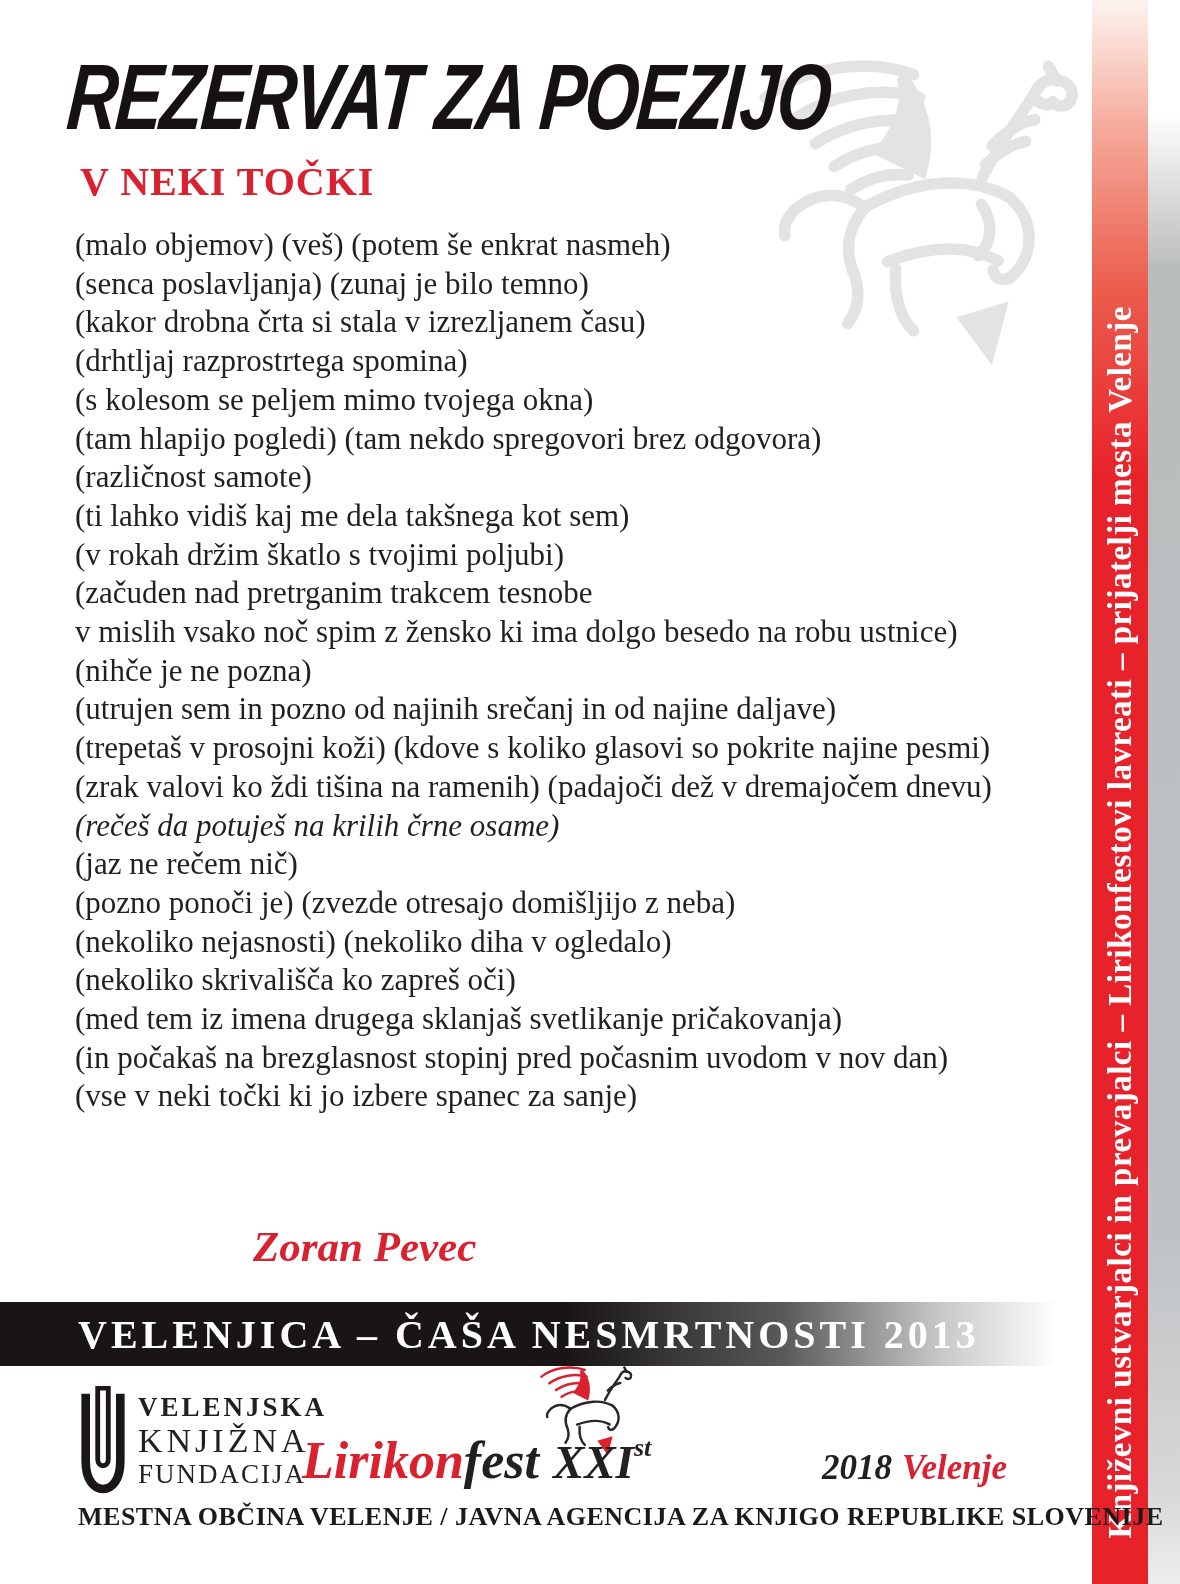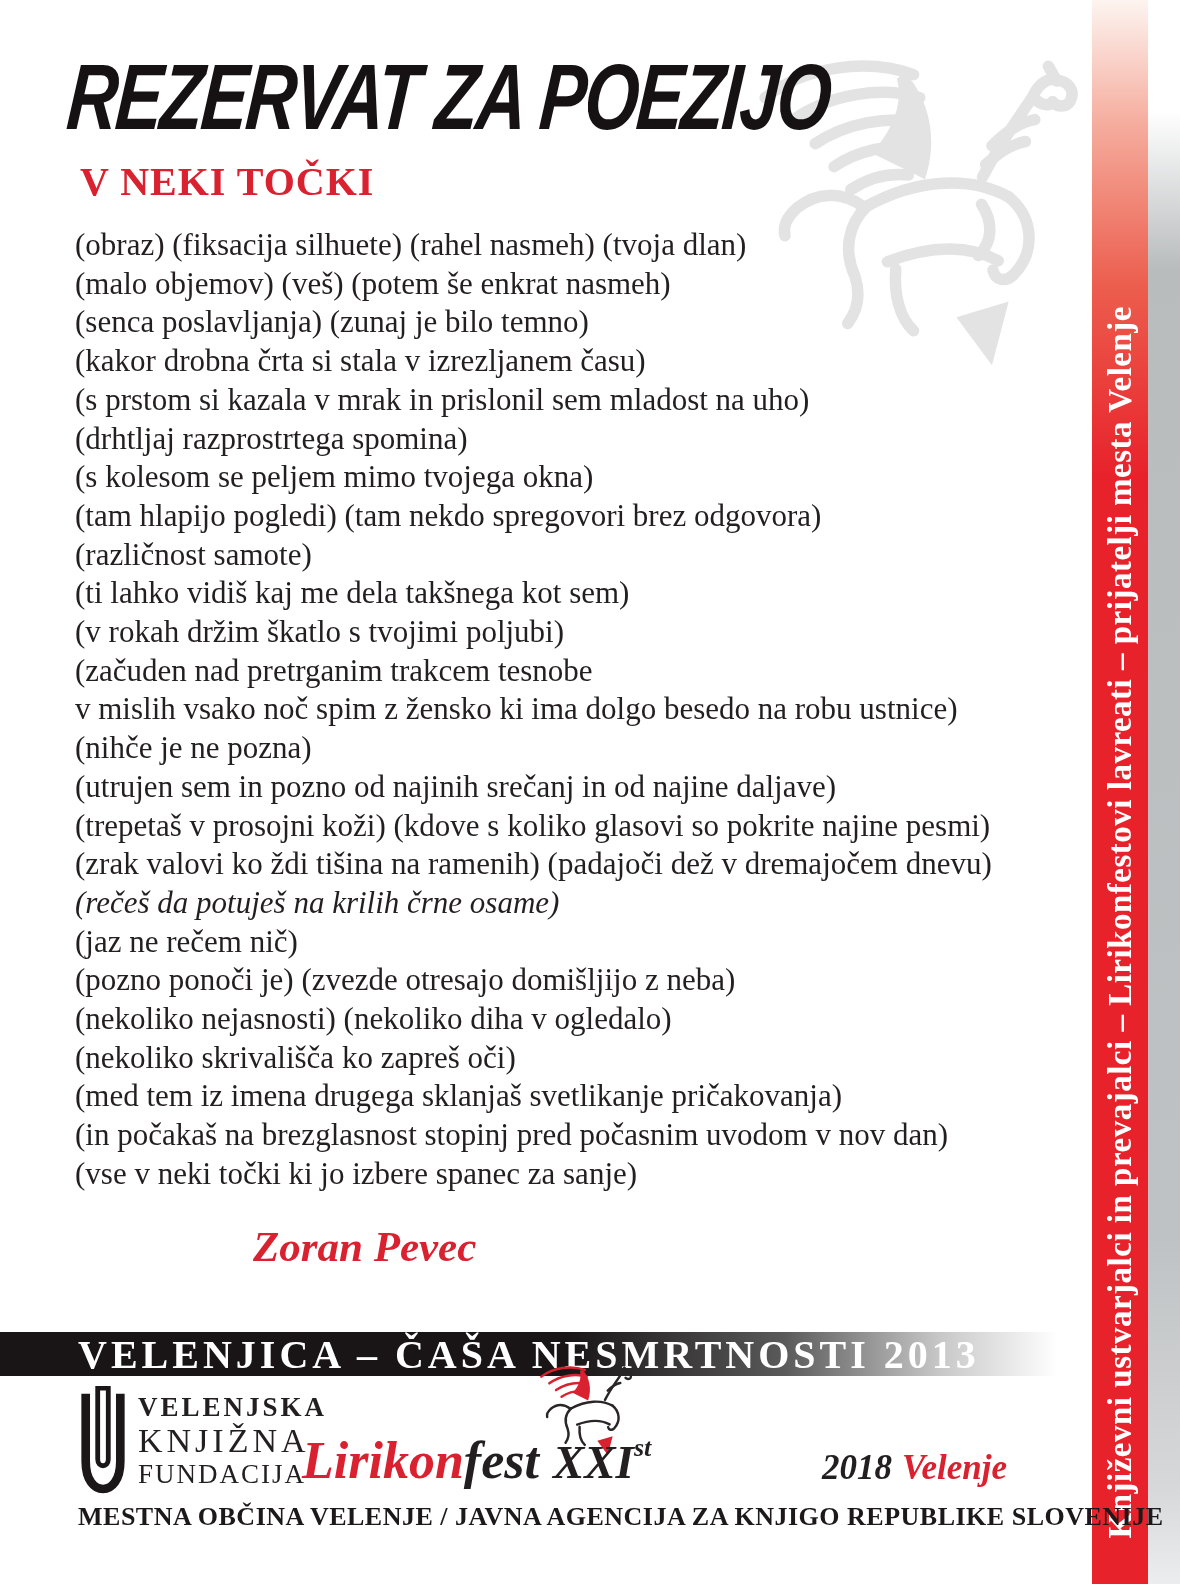--- a/index.html
+++ b/index.html
@@ -50,21 +50,21 @@
   .poem-line { white-space:nowrap; }
   .poem-line.italic { font-style:italic; }
 
   .author {
     position:absolute; left:253px; top:1222px;
     font:italic 700 43px "Liberation Serif", serif;
     color:var(--accent,#d92130);
   }
 
   .award-bar {
-    position:absolute; left:0; top:1332px; width:1090px; height:44px;
+    position:absolute; left:0; top:1302px; width:1090px; height:64px;
     background:linear-gradient(90deg,#191516 0%,#191516 52%,#5a5a5a 72%,#c6c6c6 86%,#ffffff 97%);
     display:flex; align-items:center;text-align:right;
   }
   .award-bar-text {
     padding-left:78px; color:#ffffff;
     font:700 40px "Liberation Serif", serif; letter-spacing:4px; white-space:nowrap;
   }
 
   
   .vkf-logo { position:absolute; left:78px; top:1386px; width:50px; height:108px; }
@@ -136,25 +136,23 @@
 
   <div class="ribbon">
     <div class="ribbon-text">Književni ustvarjalci in prevajalci – Lirikonfestovi lavreati – prijatelji mesta Velenje</div>
   </div>
 
   <div class="title">REZERVAT ZA POEZIJO</div>
 
   <div class="poem-title">V NEKI TOČKI</div>
 
   <div class="poem">
-      <div class="poem-line">(obraz) (fiksacija silhuete) (rahel nasmeh) (tvoja dlan)</div>
       <div class="poem-line">(malo objemov) (veš) (potem še enkrat nasmeh)</div>
       <div class="poem-line">(senca poslavljanja) (zunaj je bilo temno)</div>
       <div class="poem-line">(kakor drobna črta si stala v izrezljanem času)</div>
-      <div class="poem-line">(s prstom si kazala v mrak in prislonil sem mladost na uho)</div>
       <div class="poem-line">(drhtljaj razprostrtega spomina)</div>
       <div class="poem-line">(s kolesom se peljem mimo tvojega okna)</div>
       <div class="poem-line">(tam hlapijo pogledi) (tam nekdo spregovori brez odgovora)</div>
       <div class="poem-line">(različnost samote)</div>
       <div class="poem-line">(ti lahko vidiš kaj me dela takšnega kot sem)</div>
       <div class="poem-line">(v rokah držim škatlo s tvojimi poljubi)</div>
       <div class="poem-line">(začuden nad pretrganim trakcem tesnobe</div>
       <div class="poem-line">v mislih vsako noč spim z žensko ki ima dolgo besedo na robu ustnice)</div>
       <div class="poem-line">(nihče je ne pozna)</div>
       <div class="poem-line">(utrujen sem in pozno od najinih srečanj in od najine daljave)</div>

